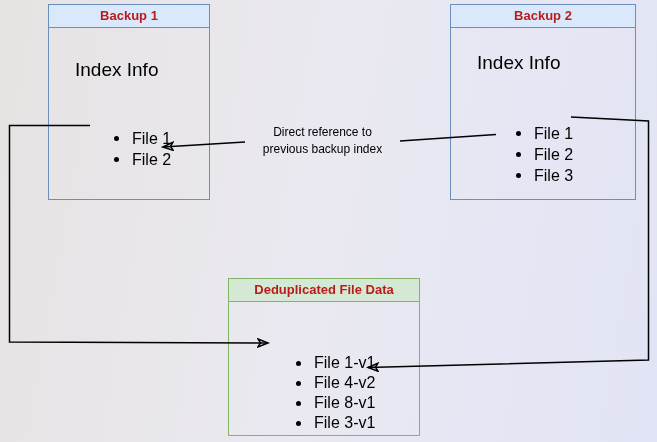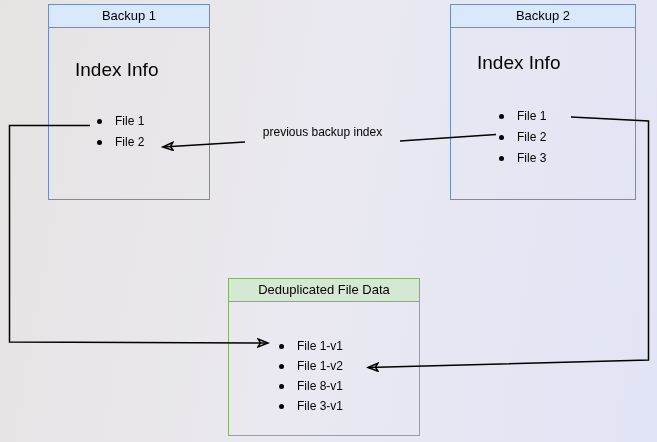--- a/index.html
+++ b/index.html
@@ -25,34 +25,34 @@
     box-sizing: border-box;
     z-index: 2;
     background: transparent;
   }
   .box.blue  { border: 1.5px solid #6c8ebf; }
   .box.green { border: 1.5px solid #82b366; }
   .box-header {
     position: absolute; left: 0; top: 0; right: 0;
     height: 22px; line-height: 22px;
     text-align: center;
-    font-size: 13px; font-weight: normal; color: #000000;
+    font-size: 13px; font-weight: bold; color: #b91c1c;
   }
   .box.blue  .box-header { background: #dae8fc; border-bottom: 1.5px solid #6c8ebf; }
   .box.green .box-header { background: #d5e8d4; border-bottom: 1.5px solid #82b366; }
   .subtitle {
     position: absolute;
     font-size: 19px; line-height: 20px; color: #000;
     white-space: nowrap;
   }
   ul.file-list {
     position: absolute;
-    margin: 0; padding: 0;
+    margin: 17px; padding: 0;
     list-style: none;
-    font-size: 12px; color: #000;
+    font-size: 16px; color: #000;
     white-space: nowrap;
   }
   ul.file-list li { position: relative; padding-left: 26px; line-height: 21px; }
   ul.file-list.tight li { line-height: 20px; }
   ul.file-list li::before {
     content: "";
     position: absolute; left: 8px; top: 50%;
     width: 5px; height: 5px; margin-top: -2.5px;
     border-radius: 50%;
     background: #000;
@@ -92,27 +92,28 @@
       <li>File 3</li>
     </ul>
   </div>
 
   <div class="box green" style="left:228px; top:278px; width:192px; height:158px;">
     <div class="box-header">
       <span>Deduplicated File Data</span>
     </div>
     <ul class="file-list tight" style="left:42px; top:57px;">
       <li>File 1-v1</li>
-      <li>File 1-v2</li>
+      <li>File 4-v2</li>
       <li>File 8-v1</li>
       <li>File 3-v1</li>
     </ul>
   </div>
 
   <div class="ref-label">
+    <div>Direct reference to</div>
     <div>previous backup index</div>
   </div>
 
   <svg class="connectors" width="657" height="442" viewBox="0 0 657 442">
     <defs>
       <marker id="arrow" markerUnits="userSpaceOnUse" markerWidth="13" markerHeight="10" refX="11" refY="4.5" orient="auto">
         <path d="M 1 0.5 L 11 4.5 L 1 8.5 L 3.5 4.5 Z" fill="#000000" stroke="#000000" stroke-width="1"></path>
       </marker>
     </defs>
     <path d="M 90 125.5 L 9.5 125.5 L 9.5 342 L 268 343" marker-end="url(#arrow)"></path>

